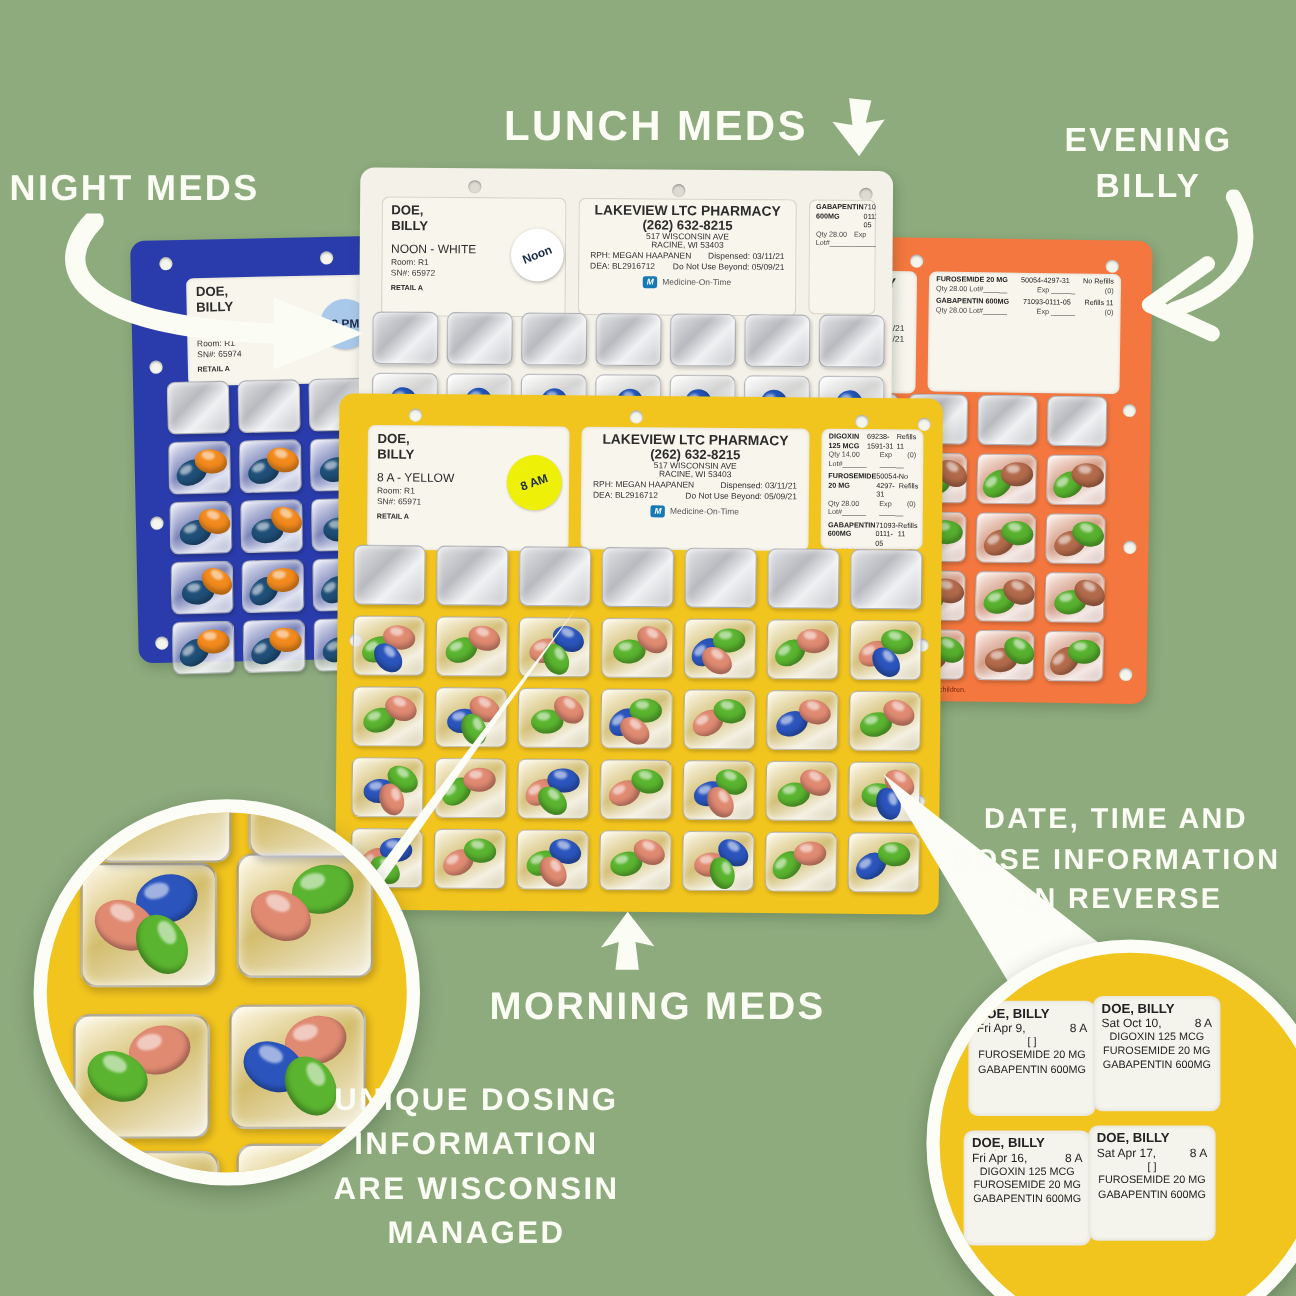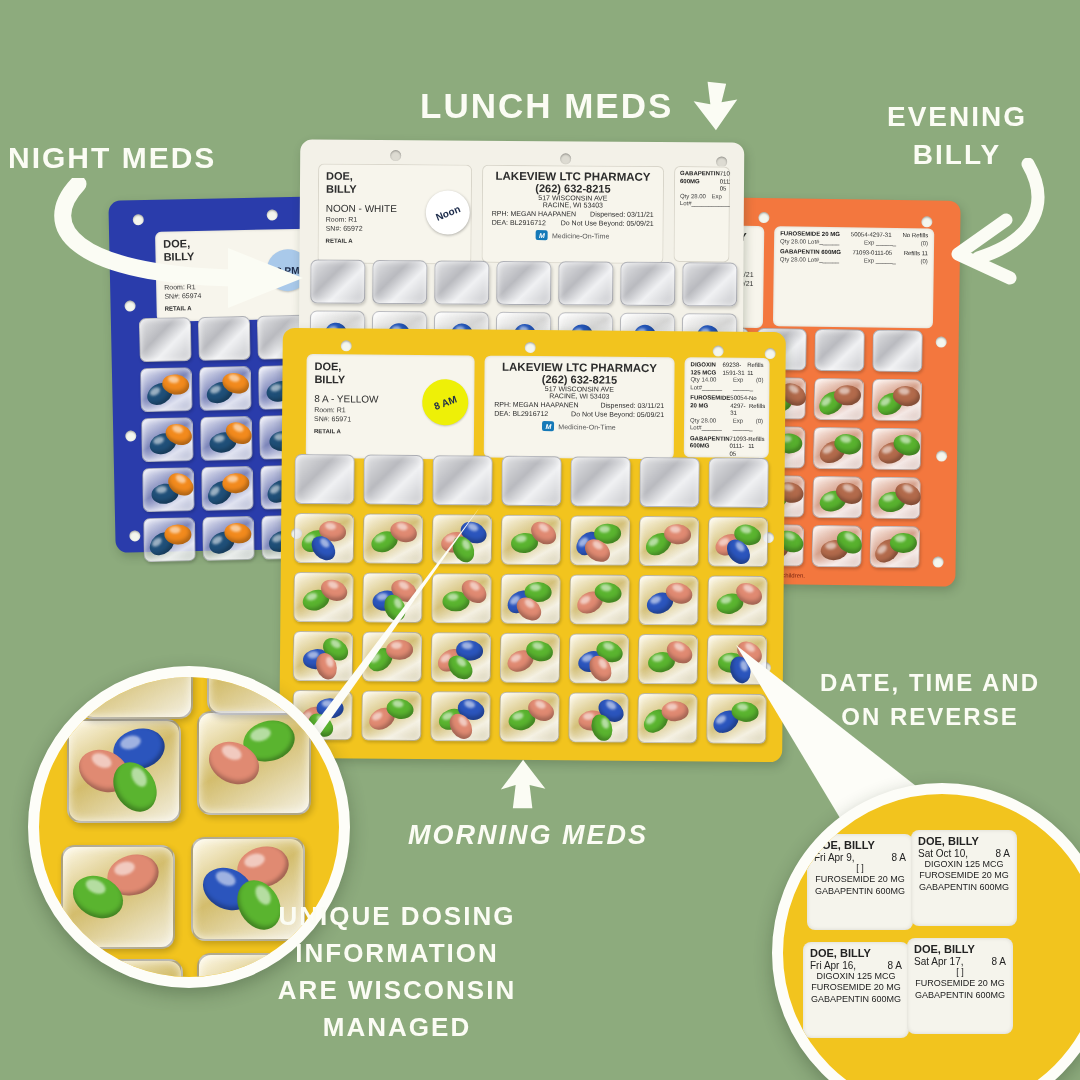--- a/index.html
+++ b/index.html
@@ -823,24 +823,25 @@
     <div>BILLY</div>
   </div>
   <svg width="110" height="130" viewBox="0 0 110 130" style="position:absolute;left:940px;top:158px;z-index:7;">
     <path d="M88 6 C 110 44, 96 82, 38 100" stroke="#fbfcf4" stroke-width="13" fill="none" stroke-linecap="round"></path>
     <path d="M66 62 L 18 96 L 70 120" stroke="#fbfcf4" stroke-width="13" fill="none" stroke-linecap="round" stroke-linejoin="round"></path>
   </svg>
 
   <svg width="52" height="52" viewBox="0 0 56 56" style="position:absolute;left:498px;top:758px;z-index:7;">
     <polygon points="27,2 51,33 34,29 37,54 16,54 19,29 3,34" fill="#fbfcf4"></polygon>
   </svg>
-  <div class="annot" style="left:408px;top:818px;font-size:27px;font-style:italic;"><span>MORNING MEDS</span></div>
+  <div class="annot" style="left:408px;top:818px;font-size:32px;"><span>MORNING MEDS</span></div>
 
   <div class="annot" style="left:792px;top:666px;width:276px;font-size:24px;line-height:1.4;">
     <div>DATE, TIME AND</div>
+    <div>DOSE INFORMATION</div>
     <div>ON REVERSE</div>
   </div>
 
   <div class="annot" style="left:252px;top:898px;width:290px;font-size:26px;line-height:1.42;">
     <div>UNIQUE DOSING</div>
     <div>INFORMATION</div>
     <div>ARE WISCONSIN</div>
     <div>MANAGED</div>
   </div>
 

